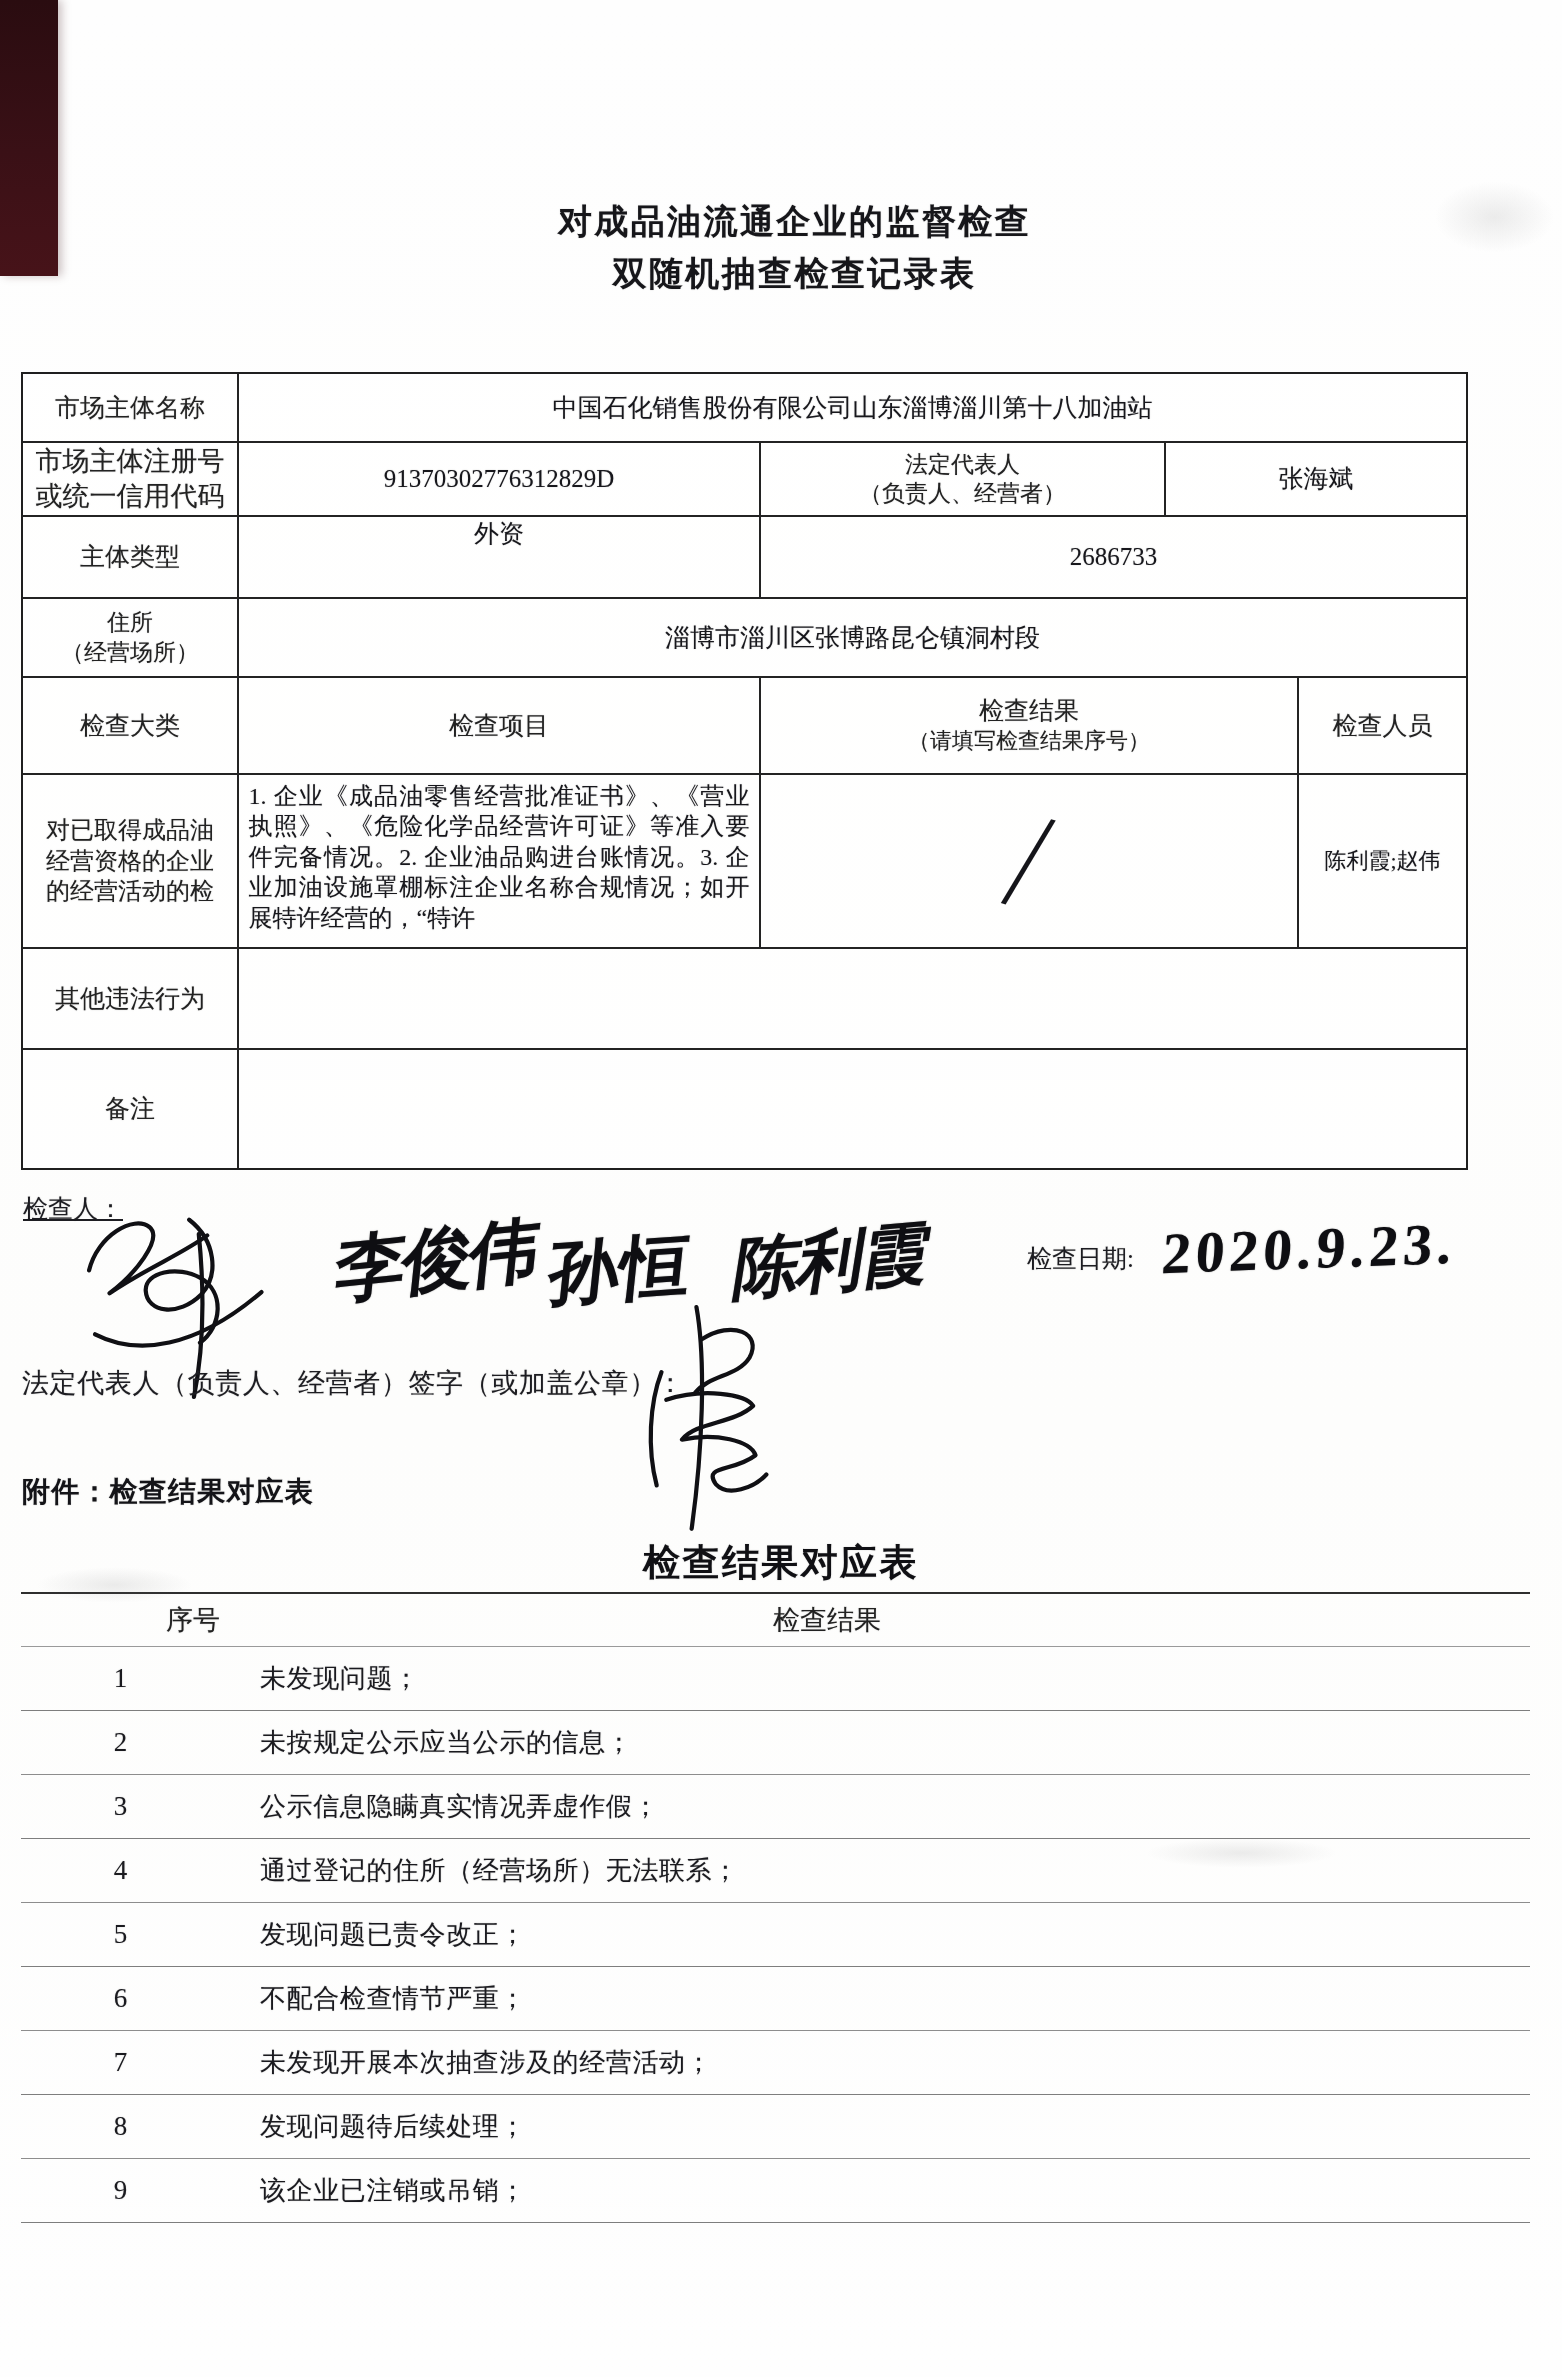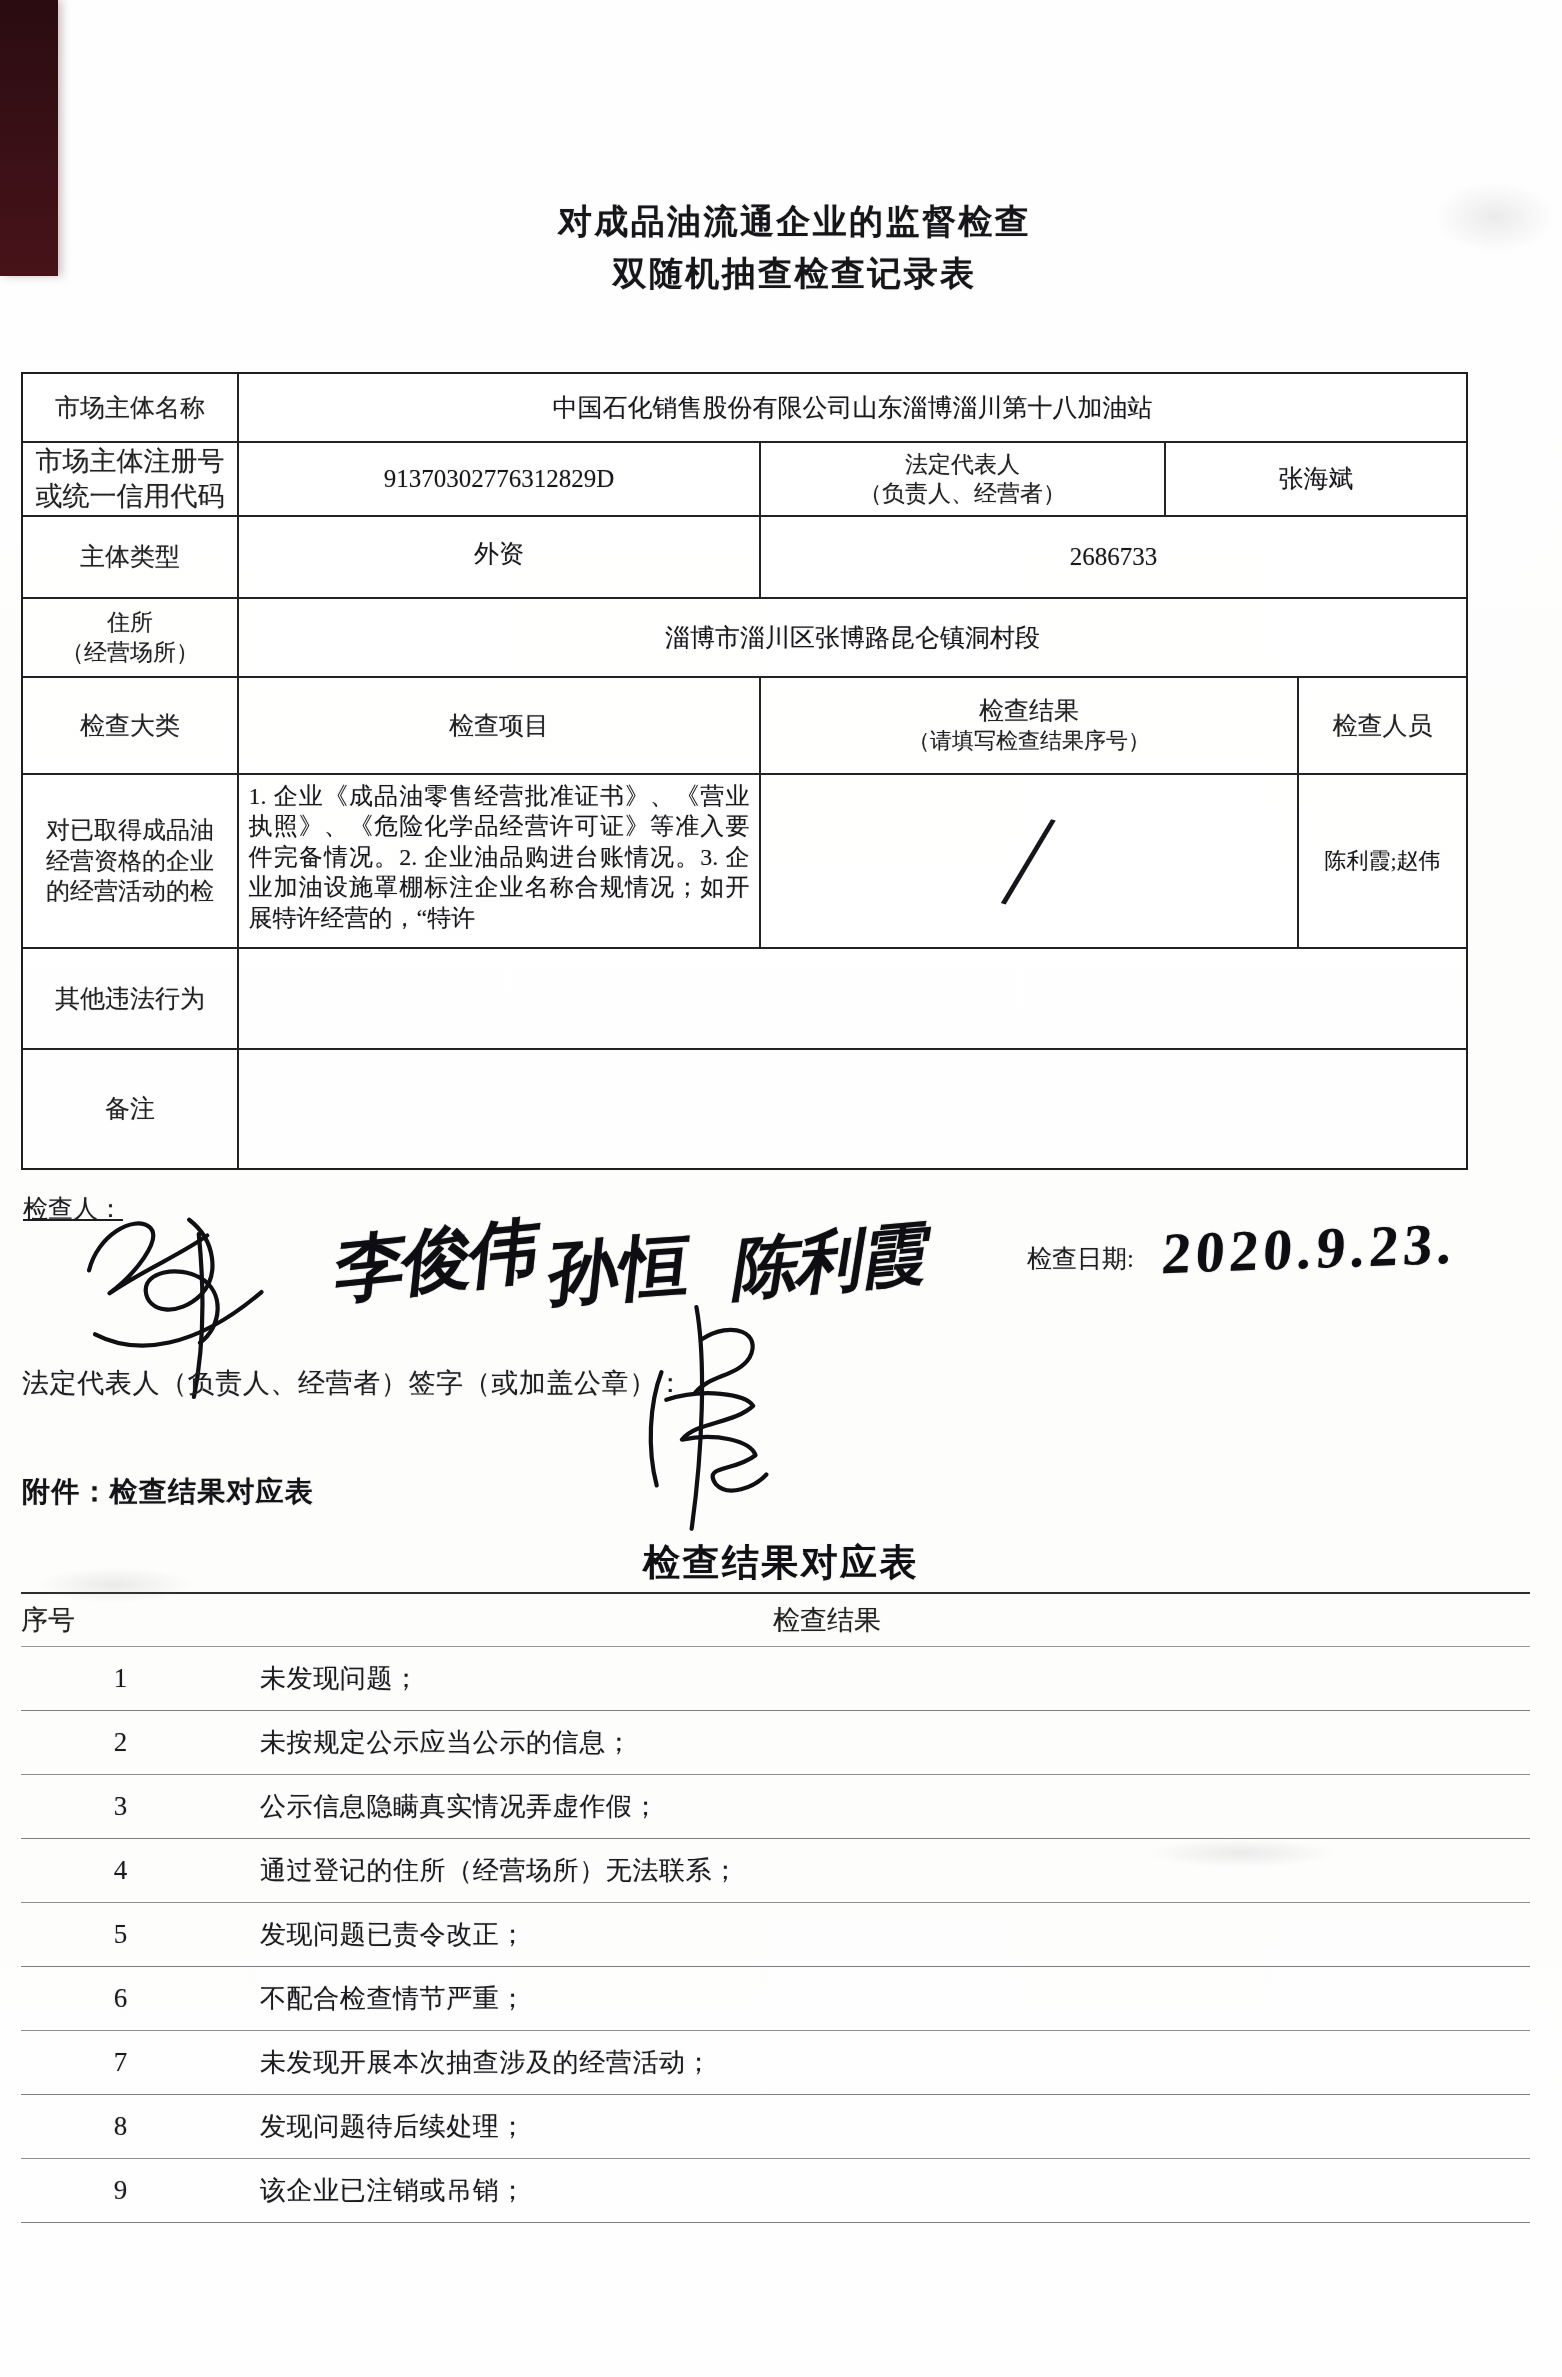--- a/index.html
+++ b/index.html
@@ -42,21 +42,21 @@
   .sig-sun{left:549px;top:1223px;font-size:70px;transform:rotate(-4deg) skewX(-10deg);letter-spacing:1.2px;}
   .sig-chen{left:734px;top:1216px;font-size:67px;transform:rotate(-5deg) skewX(-14deg);letter-spacing:-2.4px;}
   .sig-date{left:1162px;top:1215px;font-size:58px;transform:rotate(-2deg) skewX(-6deg);letter-spacing:4.8px;font-weight:600;}
   svg.scribble{position:absolute;overflow:visible;}
   svg.scribble path{fill:none;stroke:#101014;stroke-width:7;stroke-linecap:round;stroke-linejoin:round;}
   
   .attach{position:absolute;left:22px;top:1473px;font-size:28px;font-weight:600;color:#141418;letter-spacing:1.2px;}
   .rtitle{position:absolute;left:0;right:0;top:1538px;text-align:center;font-size:37px;font-weight:bold;color:#101014;letter-spacing:2.4px;}
   .rtable{position:absolute;left:21px;top:1592px;width:1509px;}
   .r-head{display:flex;align-items:center;height:52px;border-top:2.4px solid #2e2e2e;border-bottom:1.2px solid #9a9a9a;}
-  .r-head .no{flex:0 0 199px;text-align:left;font-size:27px;color:#222;}
+  .r-head .no{flex:0 0 199px;text-align:right;font-size:27px;color:#222;}
   .r-head .res{flex:1;text-align:center;font-size:27px;color:#222;position:relative;left:-48px;}
   .r-row{display:flex;align-items:center;height:63px;border-bottom:1.2px solid #7e7e7e;}
   .r-row .no{flex:0 0 199px;text-align:center;font-size:27px;color:#1a1a1f;}
   .r-row .res{flex:1;font-size:26px;padding-left:40px;color:#1a1a1f;letter-spacing:0.6px;}
   .r-row:nth-child(odd){border-bottom-color:#8d8d8d;}
   
   .smudge{position:absolute;background:radial-gradient(ellipse at center,rgba(120,120,120,.14),rgba(255,255,255,0) 70%);border-radius:50%;}
 </style>
 </head>
 <body>
@@ -100,21 +100,21 @@
       <div class="cell val cLast">
         <div class="vtext scantext">张海斌</div>
       </div>
     </div>
 
     <div class="t-row" style="height:80px;">
       <div class="cell c1">
         <div class="lbl scantext">主体类型</div>
       </div>
       <div class="cell val c2" style="justify-content:flex-start;">
-        <div class="vtext scantext" style="padding-top:21px;">外资</div>
+        <div class="vtext scantext" style="padding-top:1px;">外资</div>
       </div>
       <div class="cell val cLast">
         <div class="vtext scantext">2686733</div>
       </div>
     </div>
 
 
     <div class="t-row" style="height:77px;">
       <div class="cell c1">
         <div class="lbl scantext" style="font-size:23px;">

